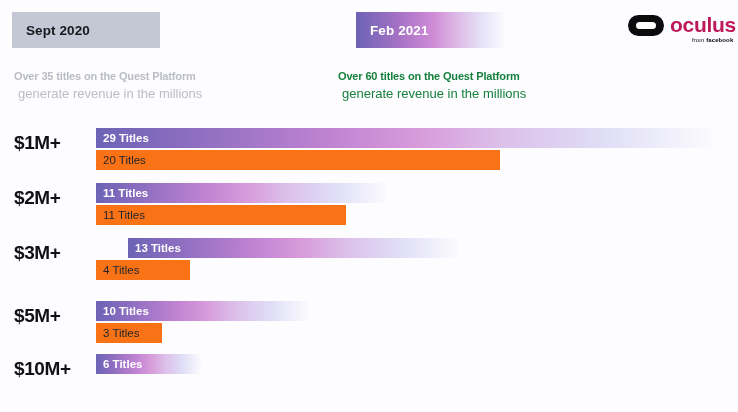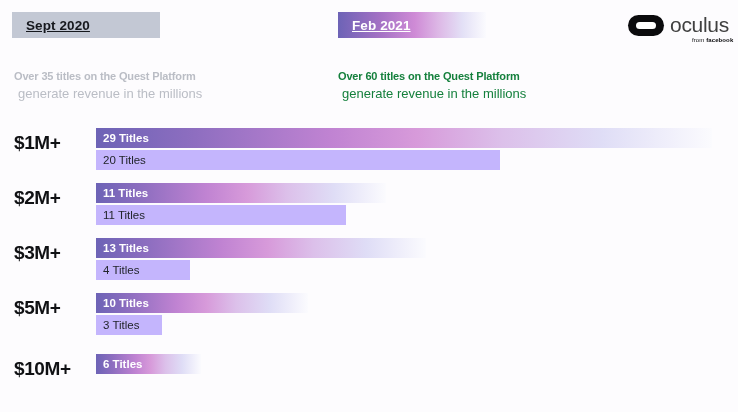--- a/index.html
+++ b/index.html
@@ -18,40 +18,39 @@
   
   .header {
     position: absolute;
     top: 0; left: 0;
     width: 738px;
     height: 118px;
   }
 
   .chip {
     position: absolute;
-    height: 26px;
+    height: 36px;
     display: flex;
     align-items: center;
     padding-left: 14px;
     box-sizing: border-box;
     font-size: 13.5px;
     font-weight: 600;
     letter-spacing: 0.1px;
-    text-decoration: underline;
   }
   .chip-left {
     top: 12px;
     left: 12px;
     width: 148px;
     background: #c3c8d4;
     color: #16181d;
   }
   .chip-right {
     top: 12px;
-    left: 338px;
+    left: 356px;
     width: 148px;
     background: linear-gradient(90deg, #6d63b6 0%, #a371c4 28%, #cf8bd6 52%, #ddb8e6 68%, #e3e0f6 84%, #fbfbfe 100%);
     color: #ffffff;
   }
 
   .headline-block {
     position: absolute;
     top: 70px;
   }
   .headline-left  { left: 14px; }
@@ -96,23 +95,23 @@
     position: absolute;
     top: 7px; left: 8px;
     width: 20px; height: 7px;
     background: #ffffff;
     border-radius: 4px;
   }
   .logo-word {
     position: absolute;
     top: 0px; left: 42px;
     font-size: 21px;
-    font-weight: 400;
+    font-weight: 700;
     letter-spacing: -0.3px;
-    color: #404040;
+    color: #be185d;
     line-height: 26px;
   }
   .logo-sub {
     position: absolute;
     top: 25px; left: 64px;
     font-size: 6px;
     letter-spacing: 0.1px;
     color: #0b0b0d;
     white-space: nowrap;
   }
@@ -152,21 +151,21 @@
     font-size: 11.5px;
     font-weight: 600;
     white-space: nowrap;
   }
   .bar-current {
     top: 4px;
     color: #ffffff;
   }
   .bar-previous {
     top: 26px;
-    background: #c4b5fd;
+    background: #f97316;
     color: #22252b;
     font-weight: 500;
     text-align: center;
   }
 </style>
 </head>
 <body>
 
 <div class="header">
 
@@ -198,24 +197,24 @@
       <div class="bar bar-current" style="width: 616px; background: linear-gradient(90deg, rgb(109, 99, 182) 0px, rgb(142, 110, 192) 98.56px, rgb(192, 131, 210) 234.08px, rgb(215, 154, 218) 320.32px, rgb(220, 192, 234) 406.56px, rgb(223, 221, 246) 505.12px, rgb(251, 251, 254) 616px);">29 Titles</div>
       <div class="bar bar-previous" style="width: 404px;">20 Titles</div>
     </div>
     <div class="row" style="top: 55px;">
       <div class="row-label">$2M+</div>
       <div class="bar bar-current" style="width: 290px; background: linear-gradient(90deg, rgb(109, 99, 182) 0px, rgb(142, 110, 192) 46.4px, rgb(192, 131, 210) 110.2px, rgb(215, 154, 218) 150.8px, rgb(220, 192, 234) 191.4px, rgb(223, 221, 246) 237.8px, rgb(251, 251, 254) 290px);">11 Titles</div>
       <div class="bar bar-previous" style="width: 250px;">11 Titles</div>
     </div>
     <div class="row" style="top: 110px; padding-left: 24px;">
       <div class="row-label">$3M+</div>
-      <div class="bar bar-current" style="width: 330px; background: linear-gradient(90deg, rgb(109, 99, 182) 0px, rgb(142, 110, 192) 52.8px, rgb(192, 131, 210) 125.4px, rgb(215, 154, 218) 171.6px, rgb(220, 192, 234) 217.8px, rgb(223, 221, 246) 270.6px, rgb(251, 251, 254) 330px);">13 Titles</div>
+      <div class="bar bar-current" style="width: 330px; background: linear-gradient(90deg, rgb(109, 99, 182) 0px, rgb(142, 110, 192) 52.8px, rgb(192, 131, 210) 125.4px, rgb(215, 154, 218) 171.6px, rgb(220, 192, 234) 217.8px, rgb(223, 221, 246) 270.6px, rgb(251, 251, 254) 330px); margin-left: 32px;">13 Titles</div>
       <div class="bar bar-previous" style="width: 94px;">4 Titles</div>
     </div>
-    <div class="row" style="top: 165px;">
+    <div class="row" style="top: 173px;">
       <div class="row-label">$5M+</div>
       <div class="bar bar-current" style="width: 212px; background: linear-gradient(90deg, rgb(109, 99, 182) 0px, rgb(142, 110, 192) 33.92px, rgb(192, 131, 210) 80.56px, rgb(215, 154, 218) 110.24px, rgb(220, 192, 234) 139.92px, rgb(223, 221, 246) 173.84px, rgb(251, 251, 254) 212px);">10 Titles</div>
       <div class="bar bar-previous" style="width: 66px;">3 Titles</div>
     </div>
     <div class="row" style="top: 226px;">
       <div class="row-label">$10M+</div>
       <div class="bar bar-current" style="width: 105px; background: linear-gradient(90deg, rgb(109, 99, 182) 0px, rgb(142, 110, 192) 16.8px, rgb(192, 131, 210) 39.9px, rgb(215, 154, 218) 54.6px, rgb(220, 192, 234) 69.3px, rgb(223, 221, 246) 86.1px, rgb(251, 251, 254) 105px);">6 Titles</div>
     </div>
   </div>
 

